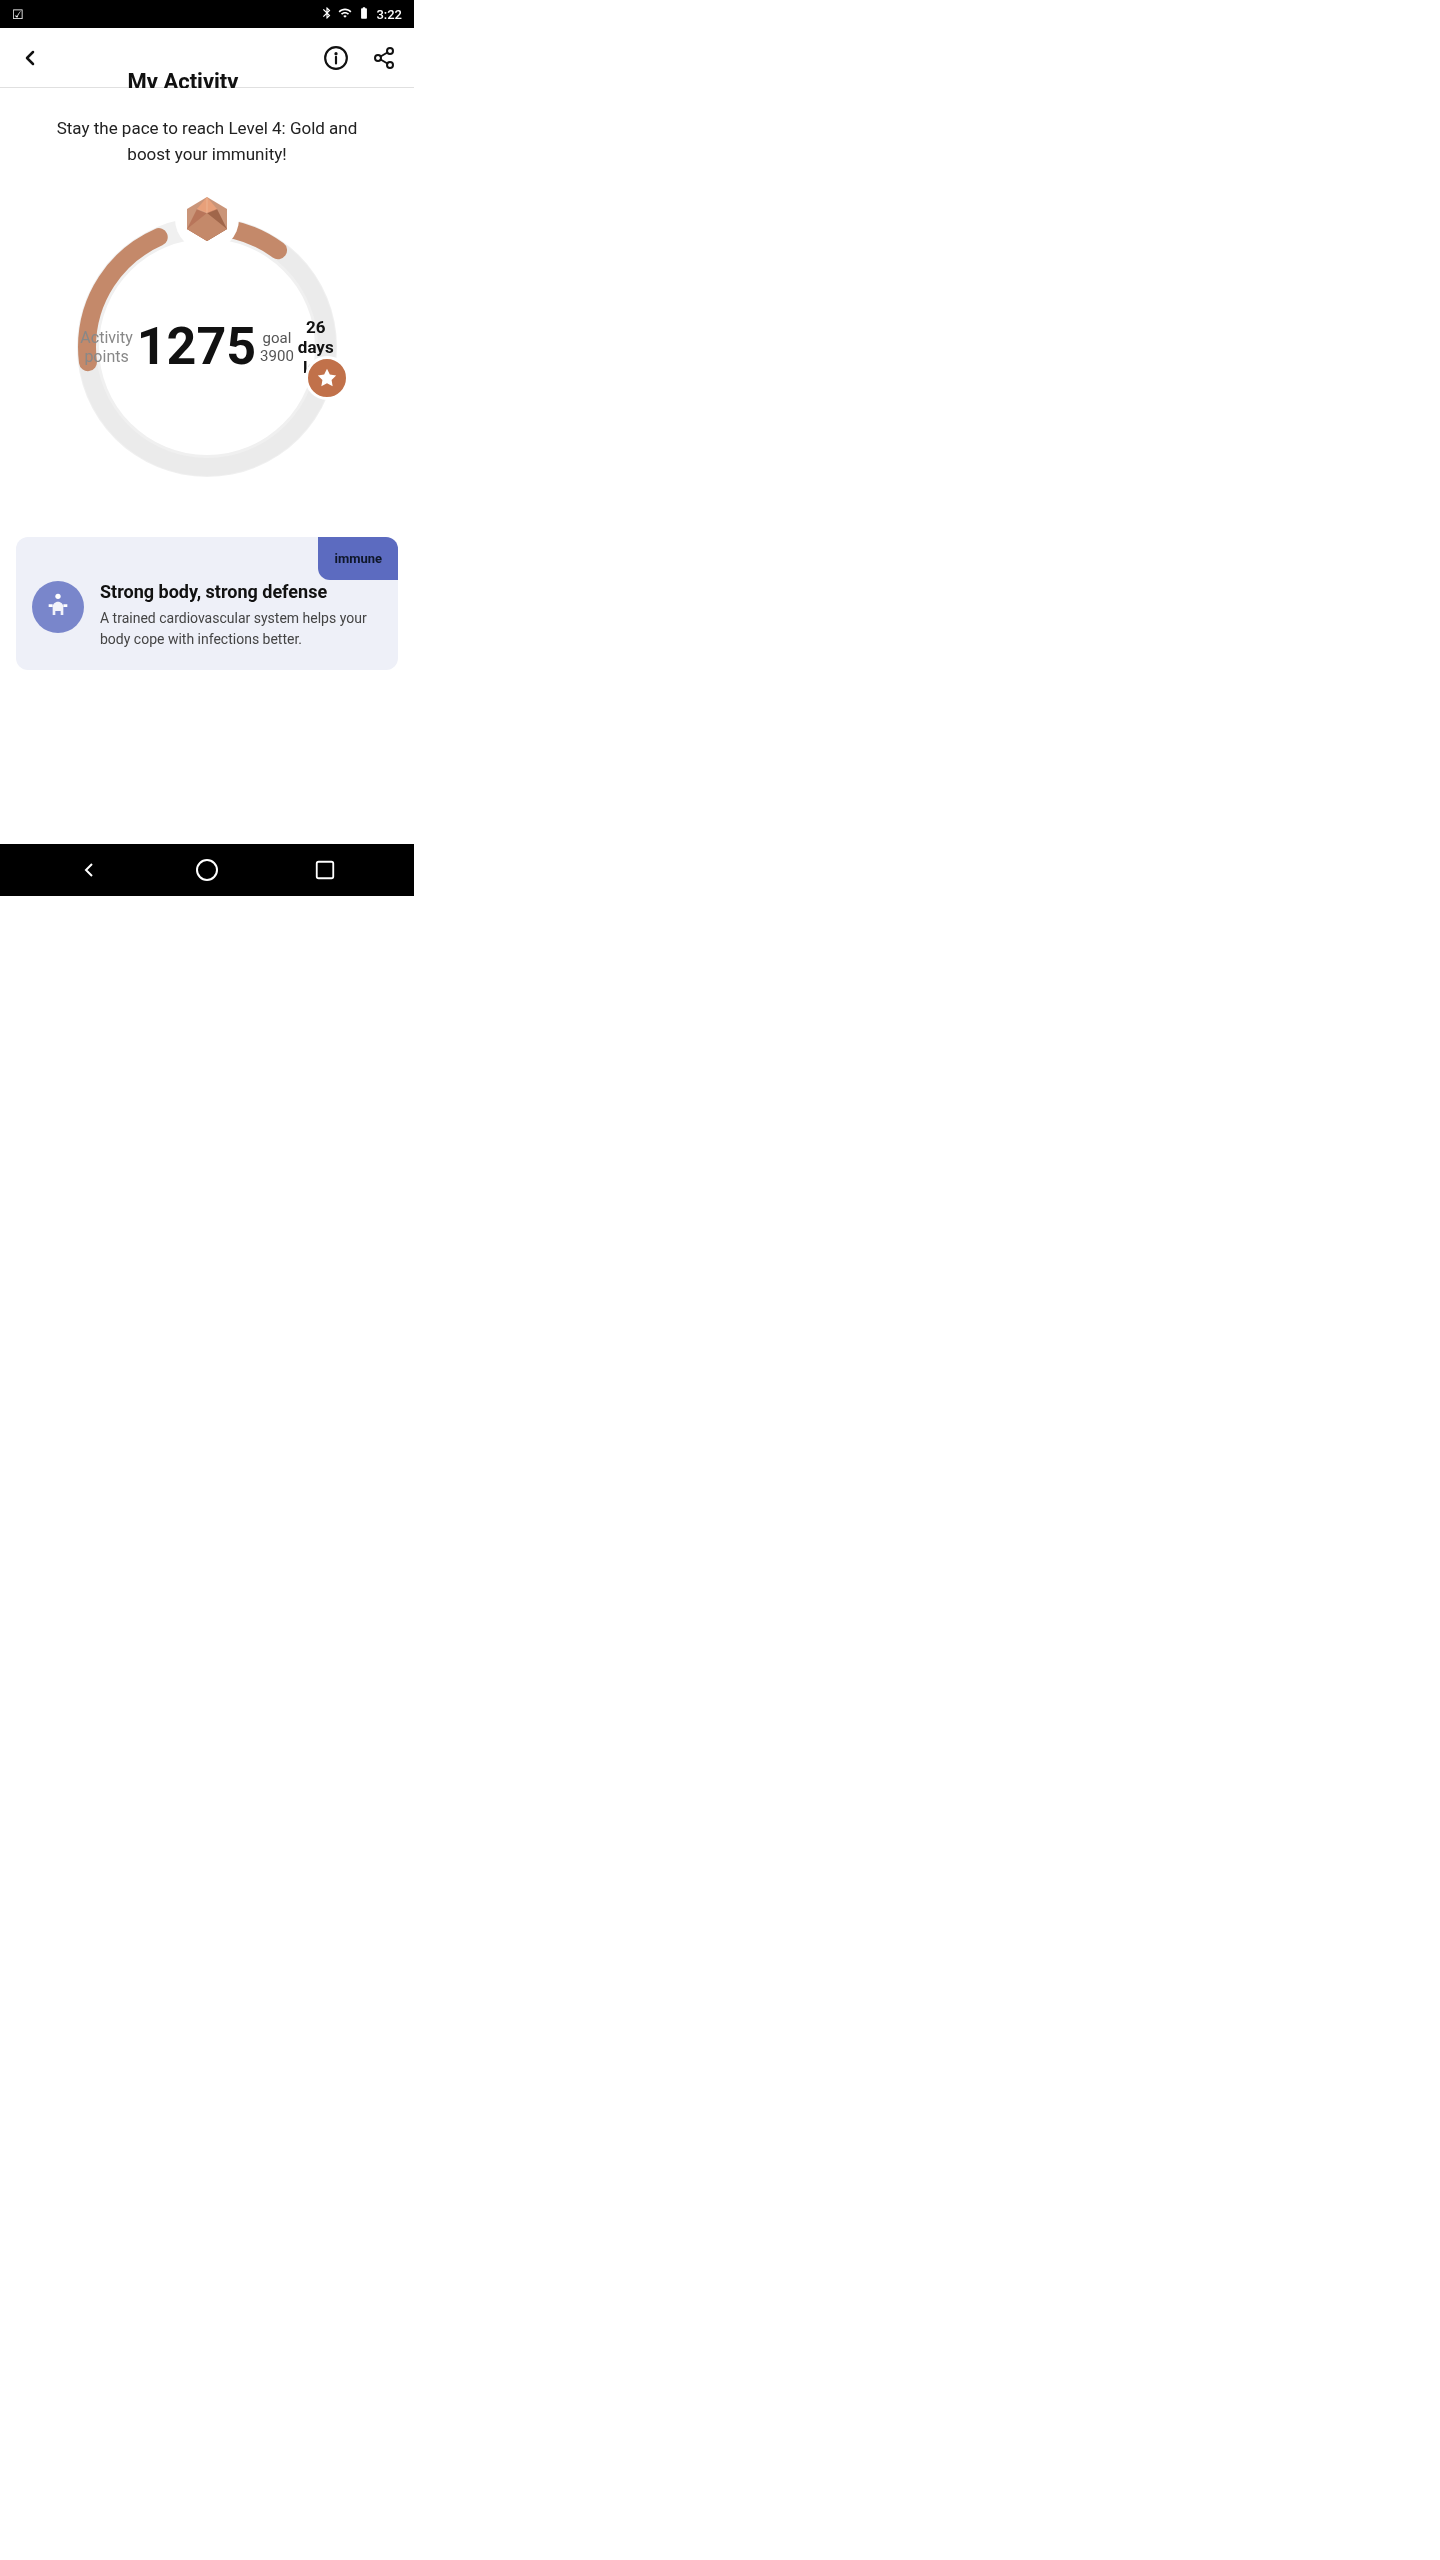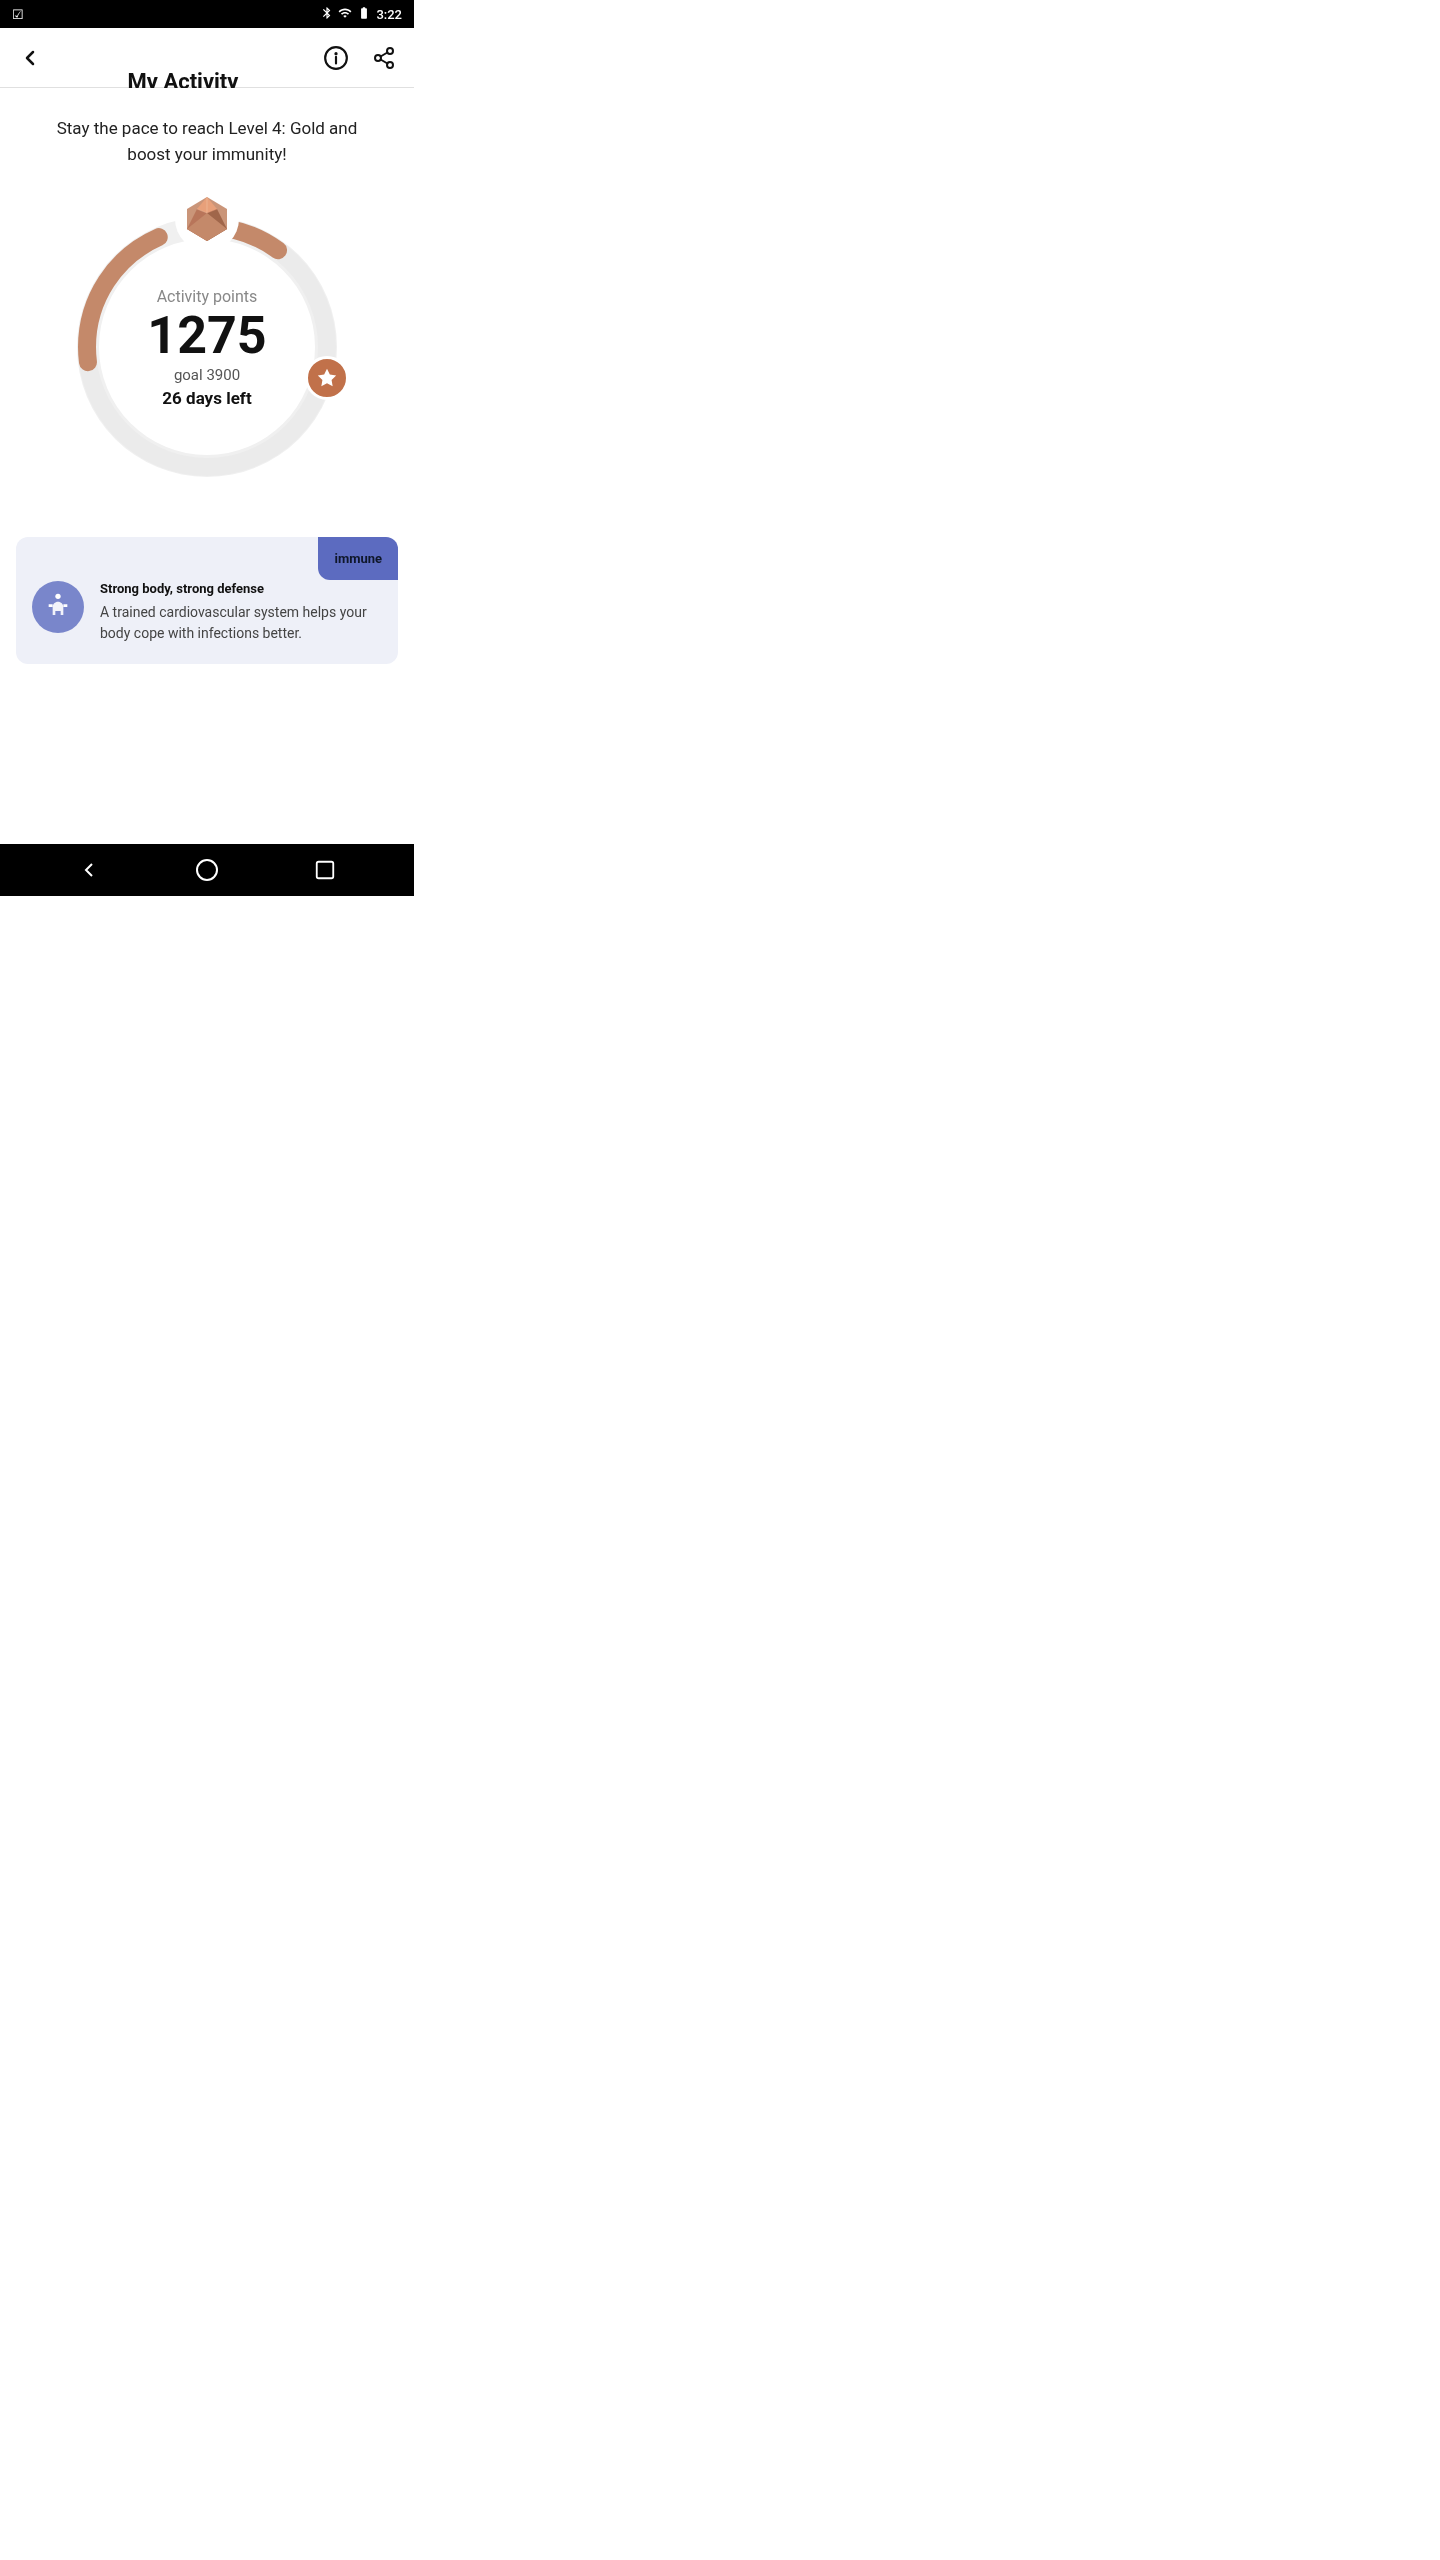--- a/index.html
+++ b/index.html
@@ -93,21 +93,20 @@
       height: 100%;
     }
 
     .circle-inner {
       position: absolute;
       top: 50%;
       left: 50%;
       transform: translate(-50%, -50%);
       text-align: center;
       display: flex;
-      flex-direction: column;
       align-items: center;
       gap: 4px;
     }
     .circle-label {
       font-size: 16px;
       color: #888;
     }
     .circle-points {
       font-size: 52px;
       font-weight: bold;
@@ -187,21 +186,21 @@
       height: 52px;
       border-radius: 50%;
       background: #b0b8e0;
       display: flex;
       align-items: center;
       justify-content: center;
       flex-shrink: 0;
     }
     .info-card-text {}
     .info-card-title {
-      font-size: 13px;
+      font-size: 18px;
       font-weight: bold;
       color: #111;
       margin-bottom: 6px;
     }
     .info-card-desc {
       font-size: 14px;
       color: #444;
       line-height: 1.5;
     }
 

